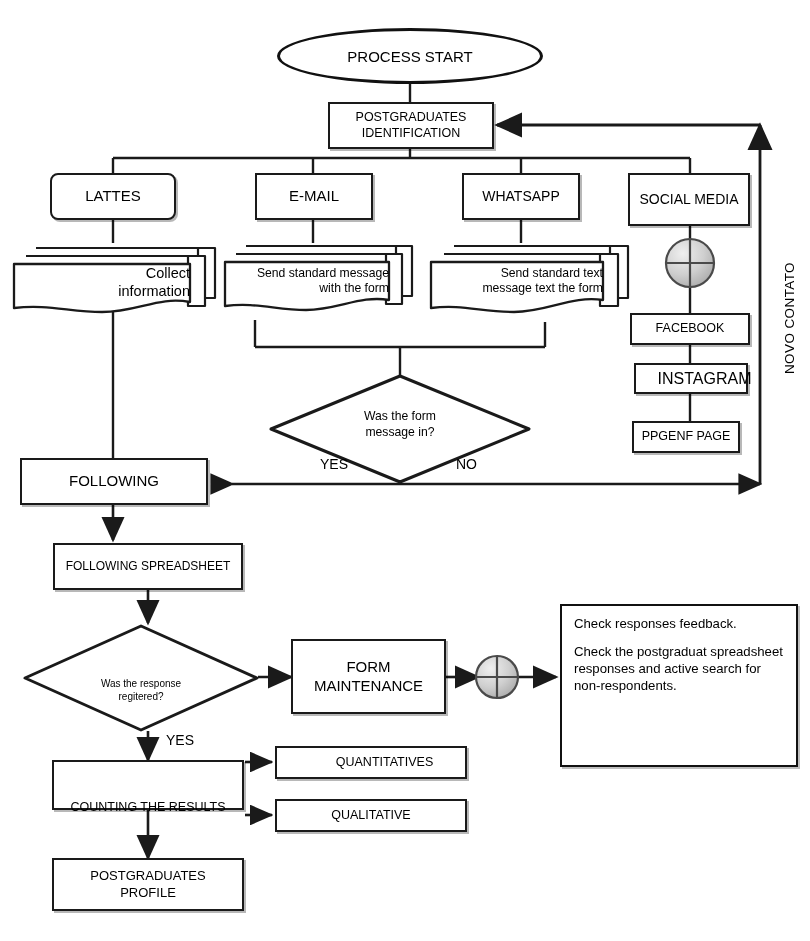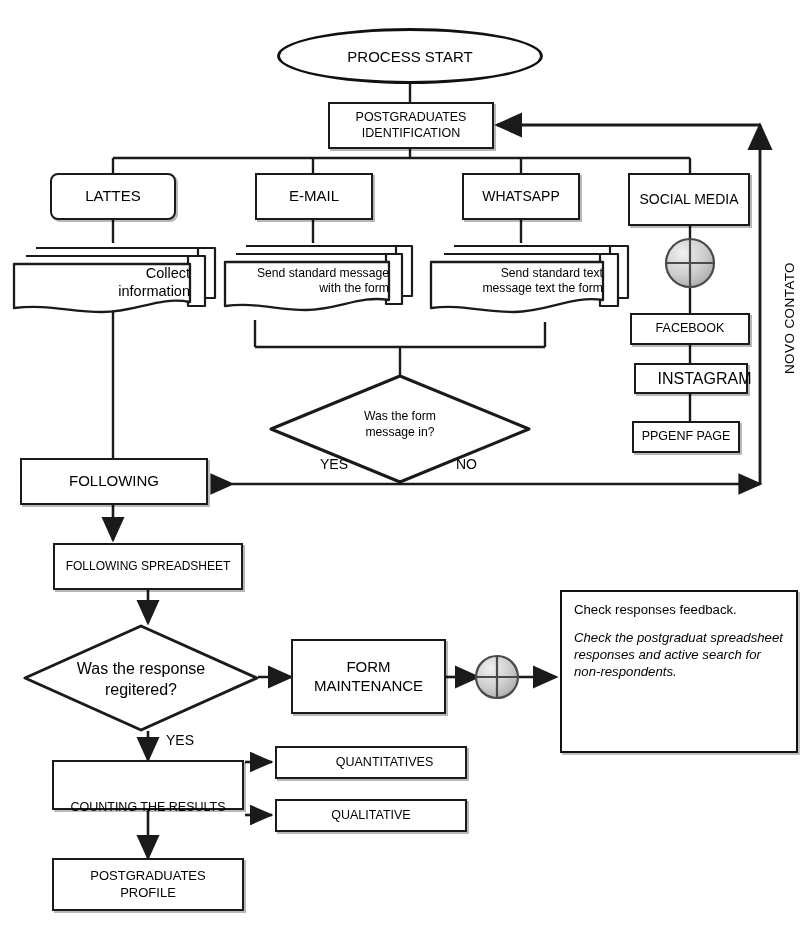--- a/index.html
+++ b/index.html
@@ -28,21 +28,21 @@
 
   .edgelabel{position:absolute;font-size:14px;z-index:8;background:transparent;}
 
   .vlabel{position:absolute;z-index:8;font-size:13.5px;letter-spacing:.4px;
           writing-mode:vertical-rl;transform:rotate(180deg);white-space:nowrap;}
 
   .textbox{position:absolute;border:2.4px solid #111;background:#fff;
            box-shadow:2px 2px 0 rgba(0,0,0,0.25);box-sizing:border-box;
            padding:10px 12px 8px 12px;z-index:6;}
   .textbox p{margin:0 0 11px 0;font-size:13.2px;line-height:1.28;}
-  .textbox p:last-child{margin-bottom:4px;font-style:italic;}
+  .textbox p:last-child{margin-bottom:4px;}
 </style>
 </head>
 <body>
 
 <div id="page">
 
   <svg class="ovl" viewBox="0 0 810 941">
     <defs>
       <marker id="arr" markerWidth="10" markerHeight="9" refX="9" refY="4.5" orient="auto">
         <path d="M0,0 L10,4.5 L0,9 z" fill="#1a1a1a"></path>
@@ -210,34 +210,34 @@
   </div>
 
   <div class="node box" style="left:53px;top:543px;width:190px;height:47px;">
     <span class="lbl" style="font-size:12px;">FOLLOWING SPREADSHEET</span>
   </div>
 
   <div class="diamond" style="left:22px;top:623px;width:238px;height:110px;">
     <svg width="238" height="110" viewBox="0 0 238 110">
       <path d="M119,3 L235,55 L119,107 L3,55 Z" fill="#fff" stroke="#1a1a1a" stroke-width="3" stroke-linejoin="round"></path>
     </svg>
-    <div class="dtext" style="top:36px;font-size:16px;">
+    <div class="dtext" style="top:54px;font-size:10px;">
       <div>Was the response</div>
       <div>regitered?</div>
     </div>
   </div>
 
   <div class="edgelabel" style="left:166px;top:732px;">YES</div>
 
   <div class="node box" style="left:291px;top:639px;width:155px;height:75px;flex-direction:column;">
     <span class="lbl" style="font-size:15px;">FORM</span>
     <span class="lbl" style="font-size:15px;">MAINTENANCE</span>
   </div>
 
-  <div class="textbox" style="left:560px;top:590px;width:238px;height:163px;">
+  <div class="textbox" style="left:560px;top:604px;width:238px;height:163px;">
     <p>Check responses feedback.</p>
     <p>Check the postgraduat spreadsheet responses and active search for non-respondents.</p>
   </div>
 
   <div class="node box" style="left:52px;top:760px;width:192px;height:50px;">
     <span class="lbl" style="font-size:12.5px;margin-top:45px;">COUNTING THE RESULTS</span>
   </div>
 
   <div class="node box" style="left:275px;top:746px;width:192px;height:33px;padding-left:27px;">
     <span class="lbl" style="font-size:12.5px;">QUANTITATIVES</span>

